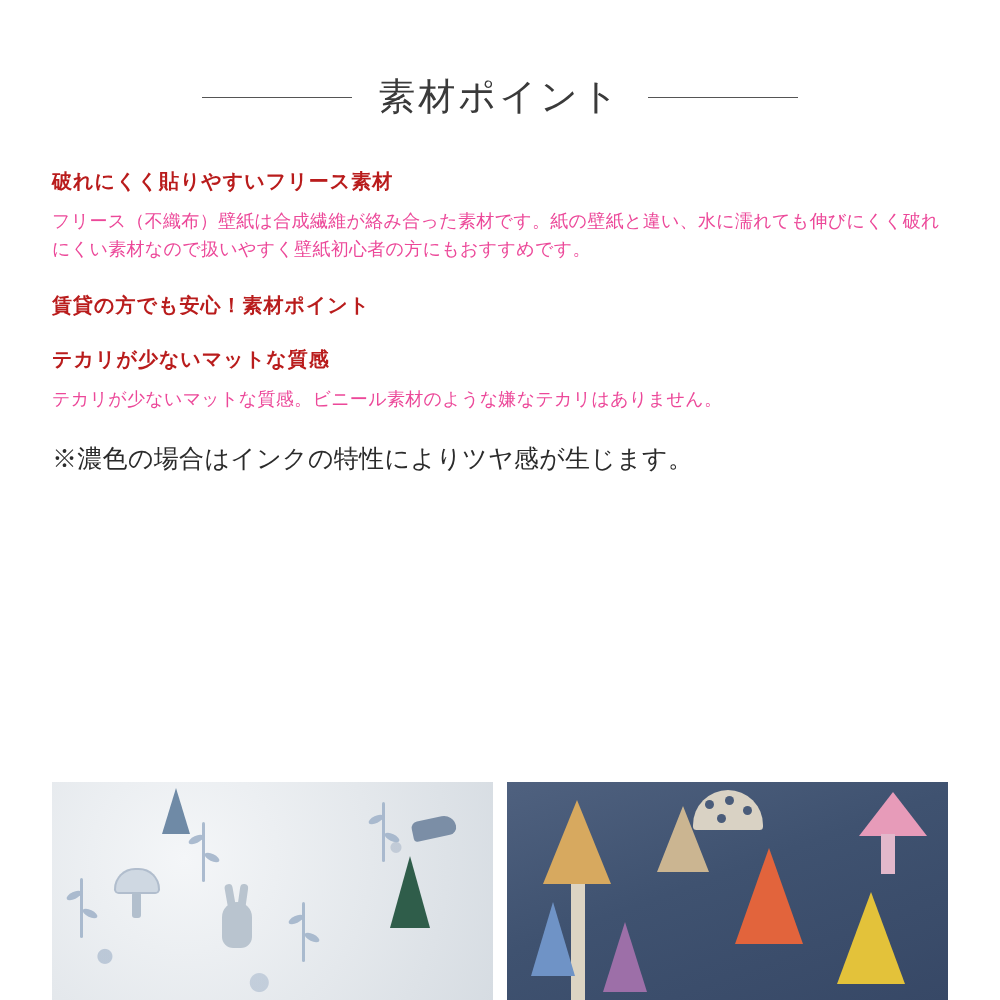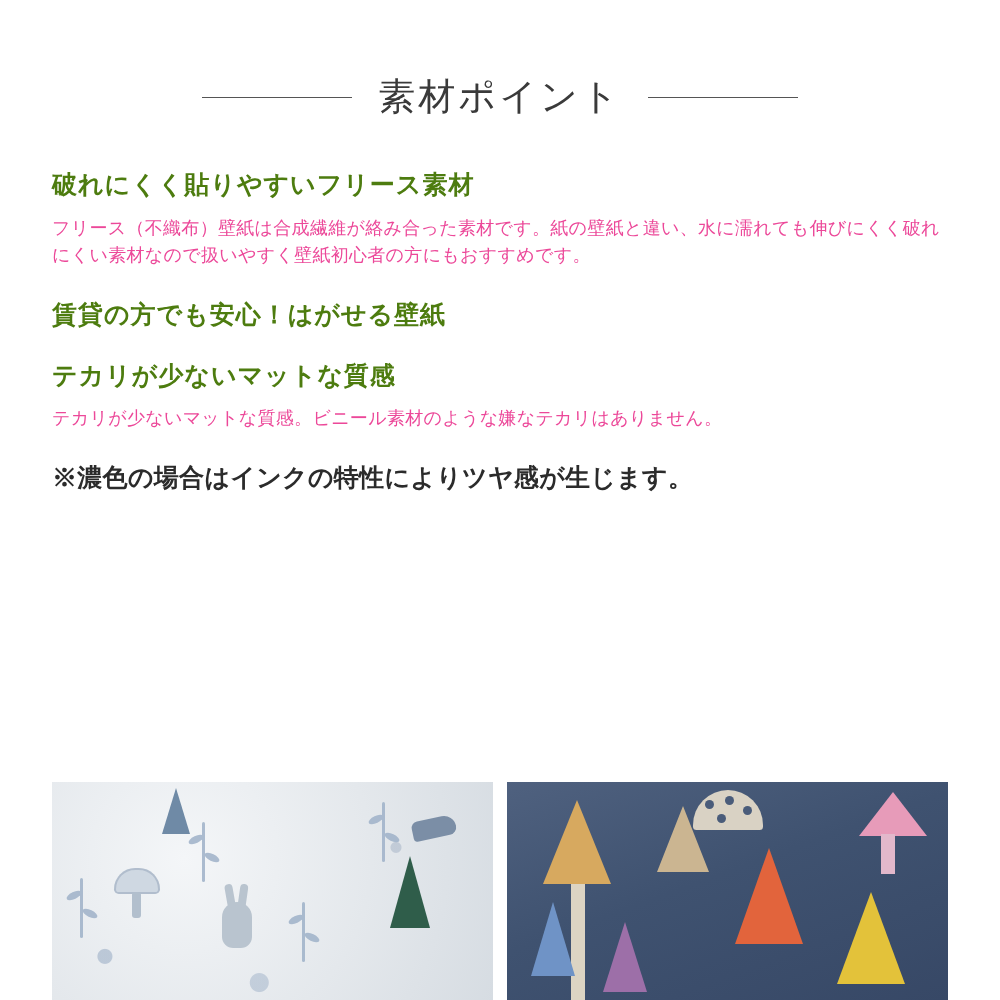--- a/index.html
+++ b/index.html
@@ -49,41 +49,40 @@
     padding: 0 52px;
     margin-top: 46px;
   }
   .section {
     margin-bottom: 28px;
   }
   .section:last-of-type {
     margin-bottom: 5px;
   }
   .sec-heading {
-    font-size: 25px;
+    font-size: 20px;
     font-weight: bold;
-    color: #4d7c0f;
+    color: #b91c1c;
     letter-spacing: 1px;
     margin: 0 0 14px 0;
     line-height: 1.3;
   }
   .sec-body {
     font-size: 18px;
     line-height: 1.55;
     color: #ec4899;
     letter-spacing: 0.3px;
     margin: 0;
   }
   .note {
     font-size: 25px;
     line-height: 1.5;
     color: #2b2b2b;
     letter-spacing: 0.3px;
     margin: 26px 0 0 0;
-    font-weight: bold;
   }
 
   
   .image-strip {
     position: absolute;
     left: 52px;
     right: 52px;
     bottom: 0;
     height: 218px;
     display: flex;
@@ -221,21 +220,21 @@
   </div>
 
   <div class="content">
 
     <div class="section">
       <h2 class="sec-heading">破れにくく貼りやすいフリース素材</h2>
       <p class="sec-body">フリース（不織布）壁紙は合成繊維が絡み合った素材です。紙の壁紙と違い、水に濡れても伸びにくく破れにくい素材なので扱いやすく壁紙初心者の方にもおすすめです。</p>
     </div>
 
     <div class="section">
-      <h2 class="sec-heading">賃貸の方でも安心！はがせる壁紙</h2>
+      <h2 class="sec-heading">賃貸の方でも安心！素材ポイント</h2>
     </div>
 
     <div class="section">
       <h2 class="sec-heading">テカリが少ないマットな質感</h2>
       <p class="sec-body">テカリが少ないマットな質感。ビニール素材のような嫌なテカリはありません。</p>
     </div>
 
     <p class="note">※濃色の場合はインクの特性によりツヤ感が生じます。</p>
   </div>
 

